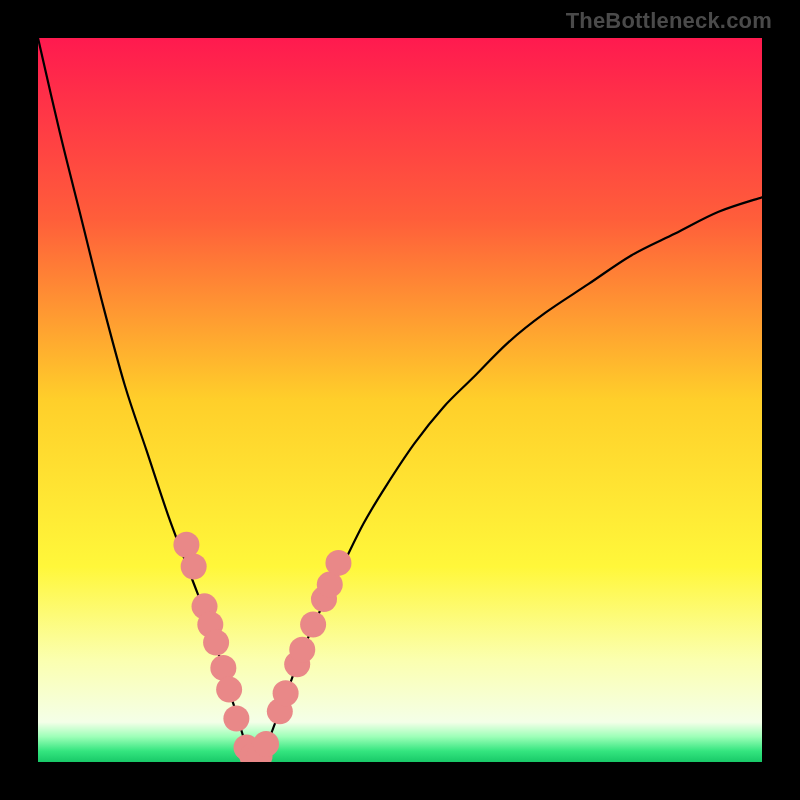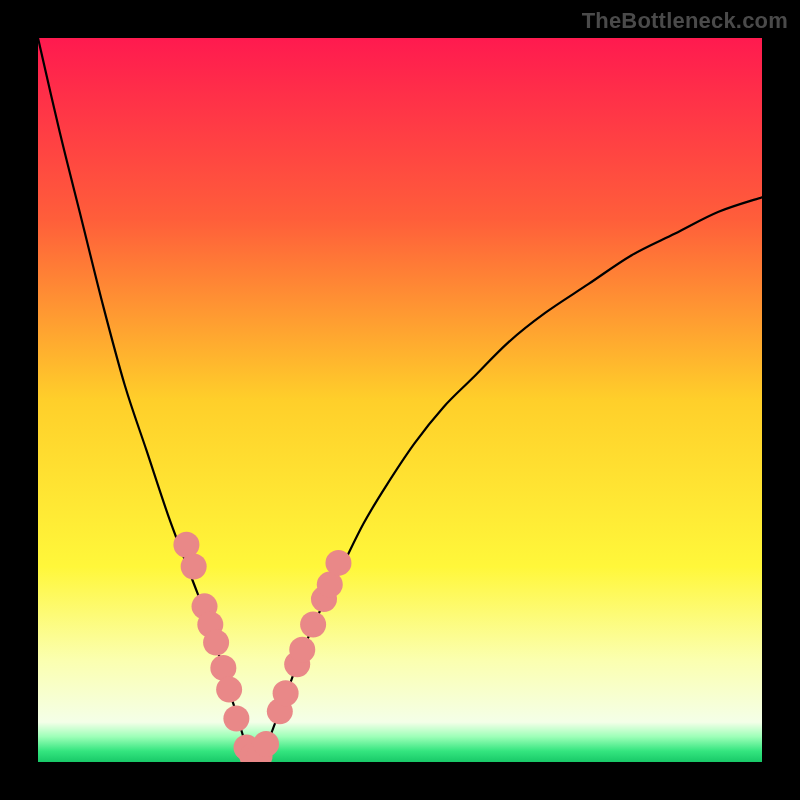--- a/index.html
+++ b/index.html
@@ -25,21 +25,21 @@
     height: 724px;
   }
   svg {
     display: block;
     width: 724px;
     height: 724px;
   }
   .watermark {
     position: absolute;
     top: 8px;
-    right: 12px;
+    right: 28px;
     color: #4a4a4a;
     font-size: 22px;
     font-weight: 600;
     letter-spacing: 0.2px;
   }
 </style>
 </head>
 <body>
 
 <div class="frame">

